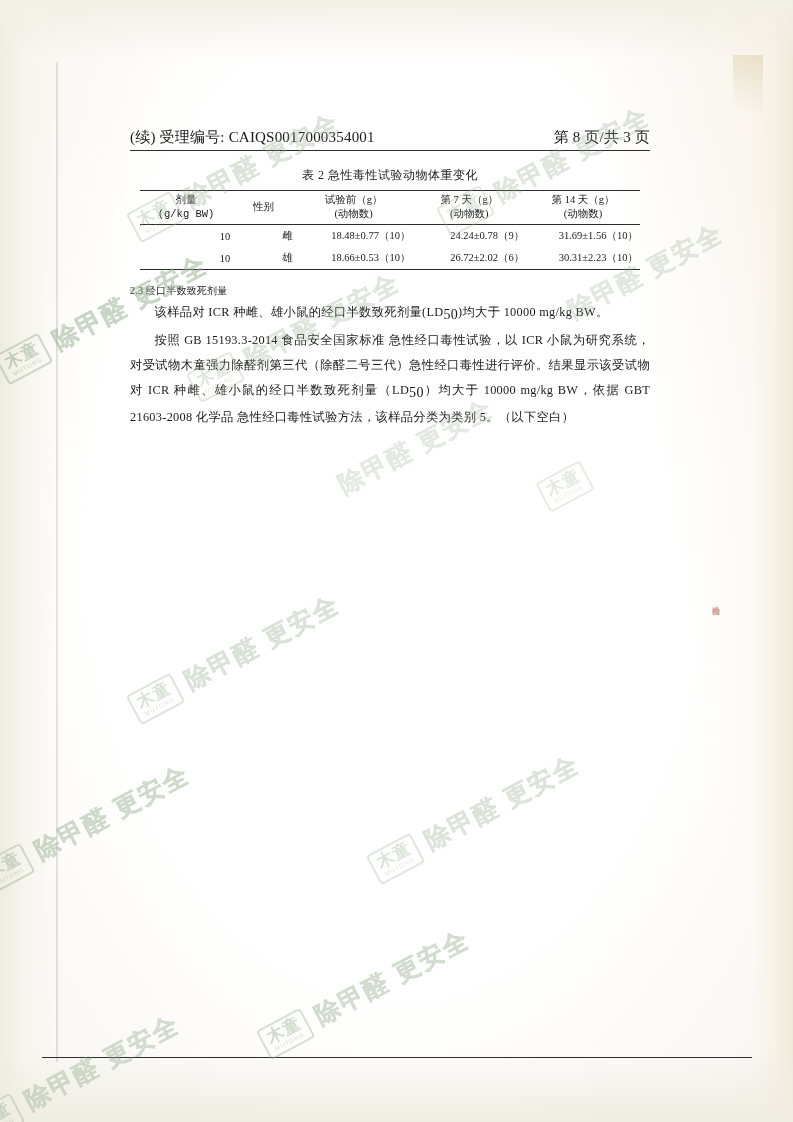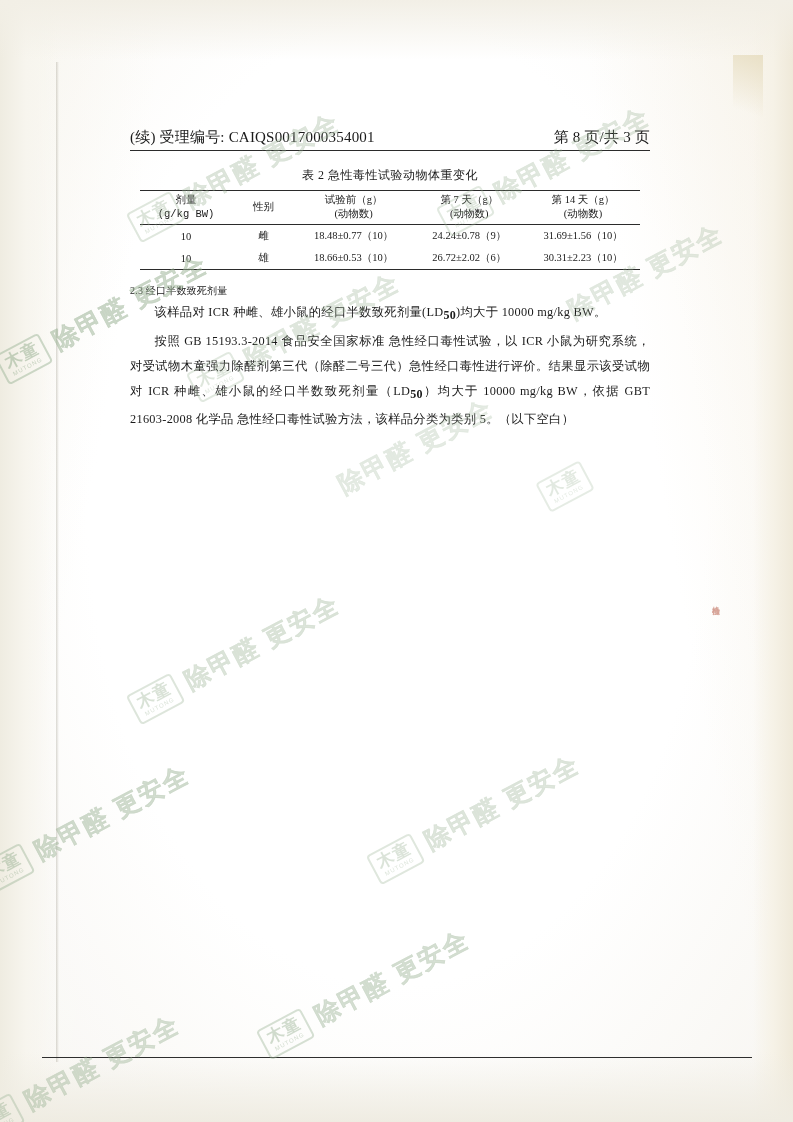--- a/index.html
+++ b/index.html
@@ -117,21 +117,21 @@
     font-weight: normal;
     padding: 2px 2px 3px 2px;
     text-align: center;
     line-height: 1.35;
   }
   table.data thead tr.head-row th {
     border-top: 1px solid #2b2b2b;
     border-bottom: 0.8px solid #2b2b2b;
   }
   table.data tbody td {
-    text-align: center;
+    text-align: right;
     padding: 4px 2px;
     font-size: 10.5px;
   }
   table.data tbody tr:last-child td {
     border-bottom: 1px solid #2b2b2b;
   }
   .col-dose { width: 92px; font-family: Liberation Mono, monospace; }
   .col-sex  { width: 62px; }
   .col-d0   { width: 118px; margin-top: 28px; }
   .col-d7   { width: 114px; }
@@ -146,21 +146,21 @@
   }
   .sec-head.bold { font-weight: bold; }
   .para {
     font-size: 12.3px;
     line-height: 25px;
     text-align: justify;
     text-indent: 2em;
     letter-spacing: 0.3px;
   }
   .para.tight { margin-top: 2px; }
-  sub { font-size: 12px; font-weight: bold; }
+  sub { font-size: 14px; }
 
   
   .rule-bottom {
     position: absolute;
     left: 42px;
     top: 1057px;
     width: 710px;
     border-bottom: 1.3px solid #2e2e2e;
   }
 

